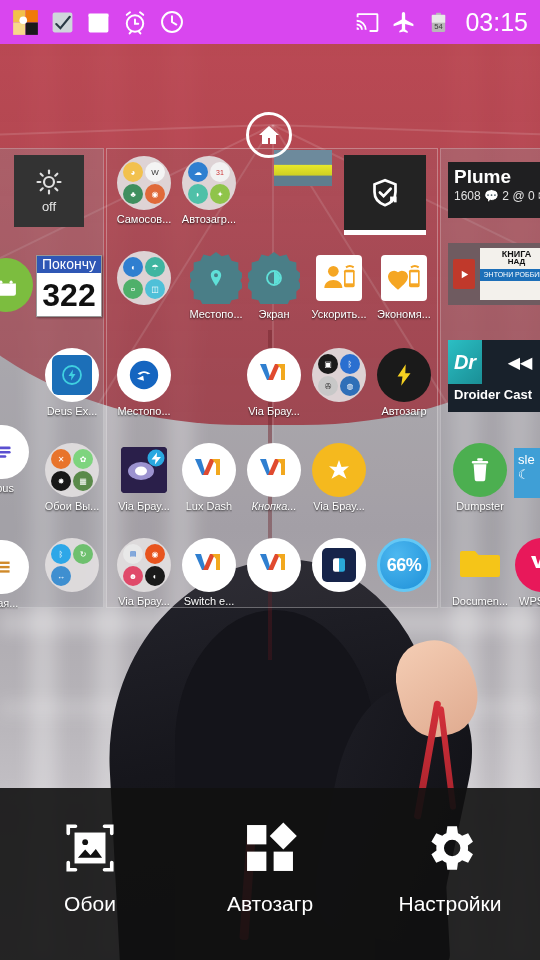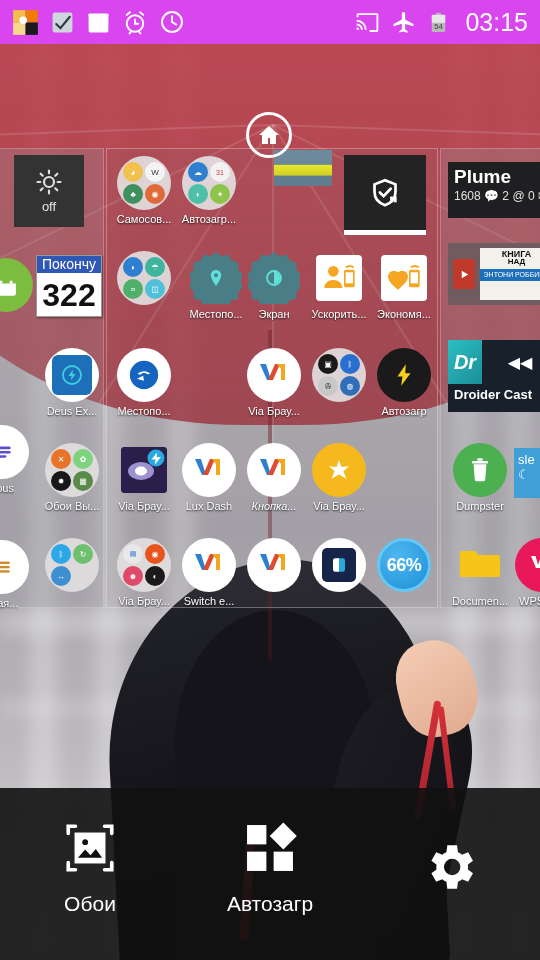--- a/index.html
+++ b/index.html
@@ -774,20 +774,21 @@
     </div>
     <div class="elabel">Автозагр</div>
   </div>
 
   <div class="edit-item">
     <div class="eicon">
       <svg width="58" height="58" viewBox="0 0 24 24" fill="#ffffff">
         <path d="M19.4 13a7.8 7.8 0 0 0 0-2l2.1-1.6-2-3.5-2.5 1a7.6 7.6 0 0 0-1.7-1L14.9 3h-4l-.4 2.9c-.6.2-1.2.6-1.7 1l-2.5-1-2 3.5L6.4 11a7.8 7.8 0 0 0 0 2l-2.1 1.6 2 3.5 2.5-1c.5.4 1.1.8 1.7 1l.4 2.9h4l.4-2.9c.6-.2 1.2-.6 1.7-1l2.5 1 2-3.5zM12.9 15.4a3.4 3.4 0 1 1 0-6.8 3.4 3.4 0 0 1 0 6.8z"></path>
       </svg>
     </div>
+    <div class="elabel">Настройки</div>
   </div>
 
 </div>
 
 <div id="status-bar">
   <div id="status-left">
     <span class="sicon">
       <svg width="27" height="27" viewBox="0 0 24 24">
         <rect x="1" y="1" width="11" height="11" fill="#f2c04a"></rect>
         <rect x="12" y="1" width="11" height="11" fill="#f07a0a"></rect>

